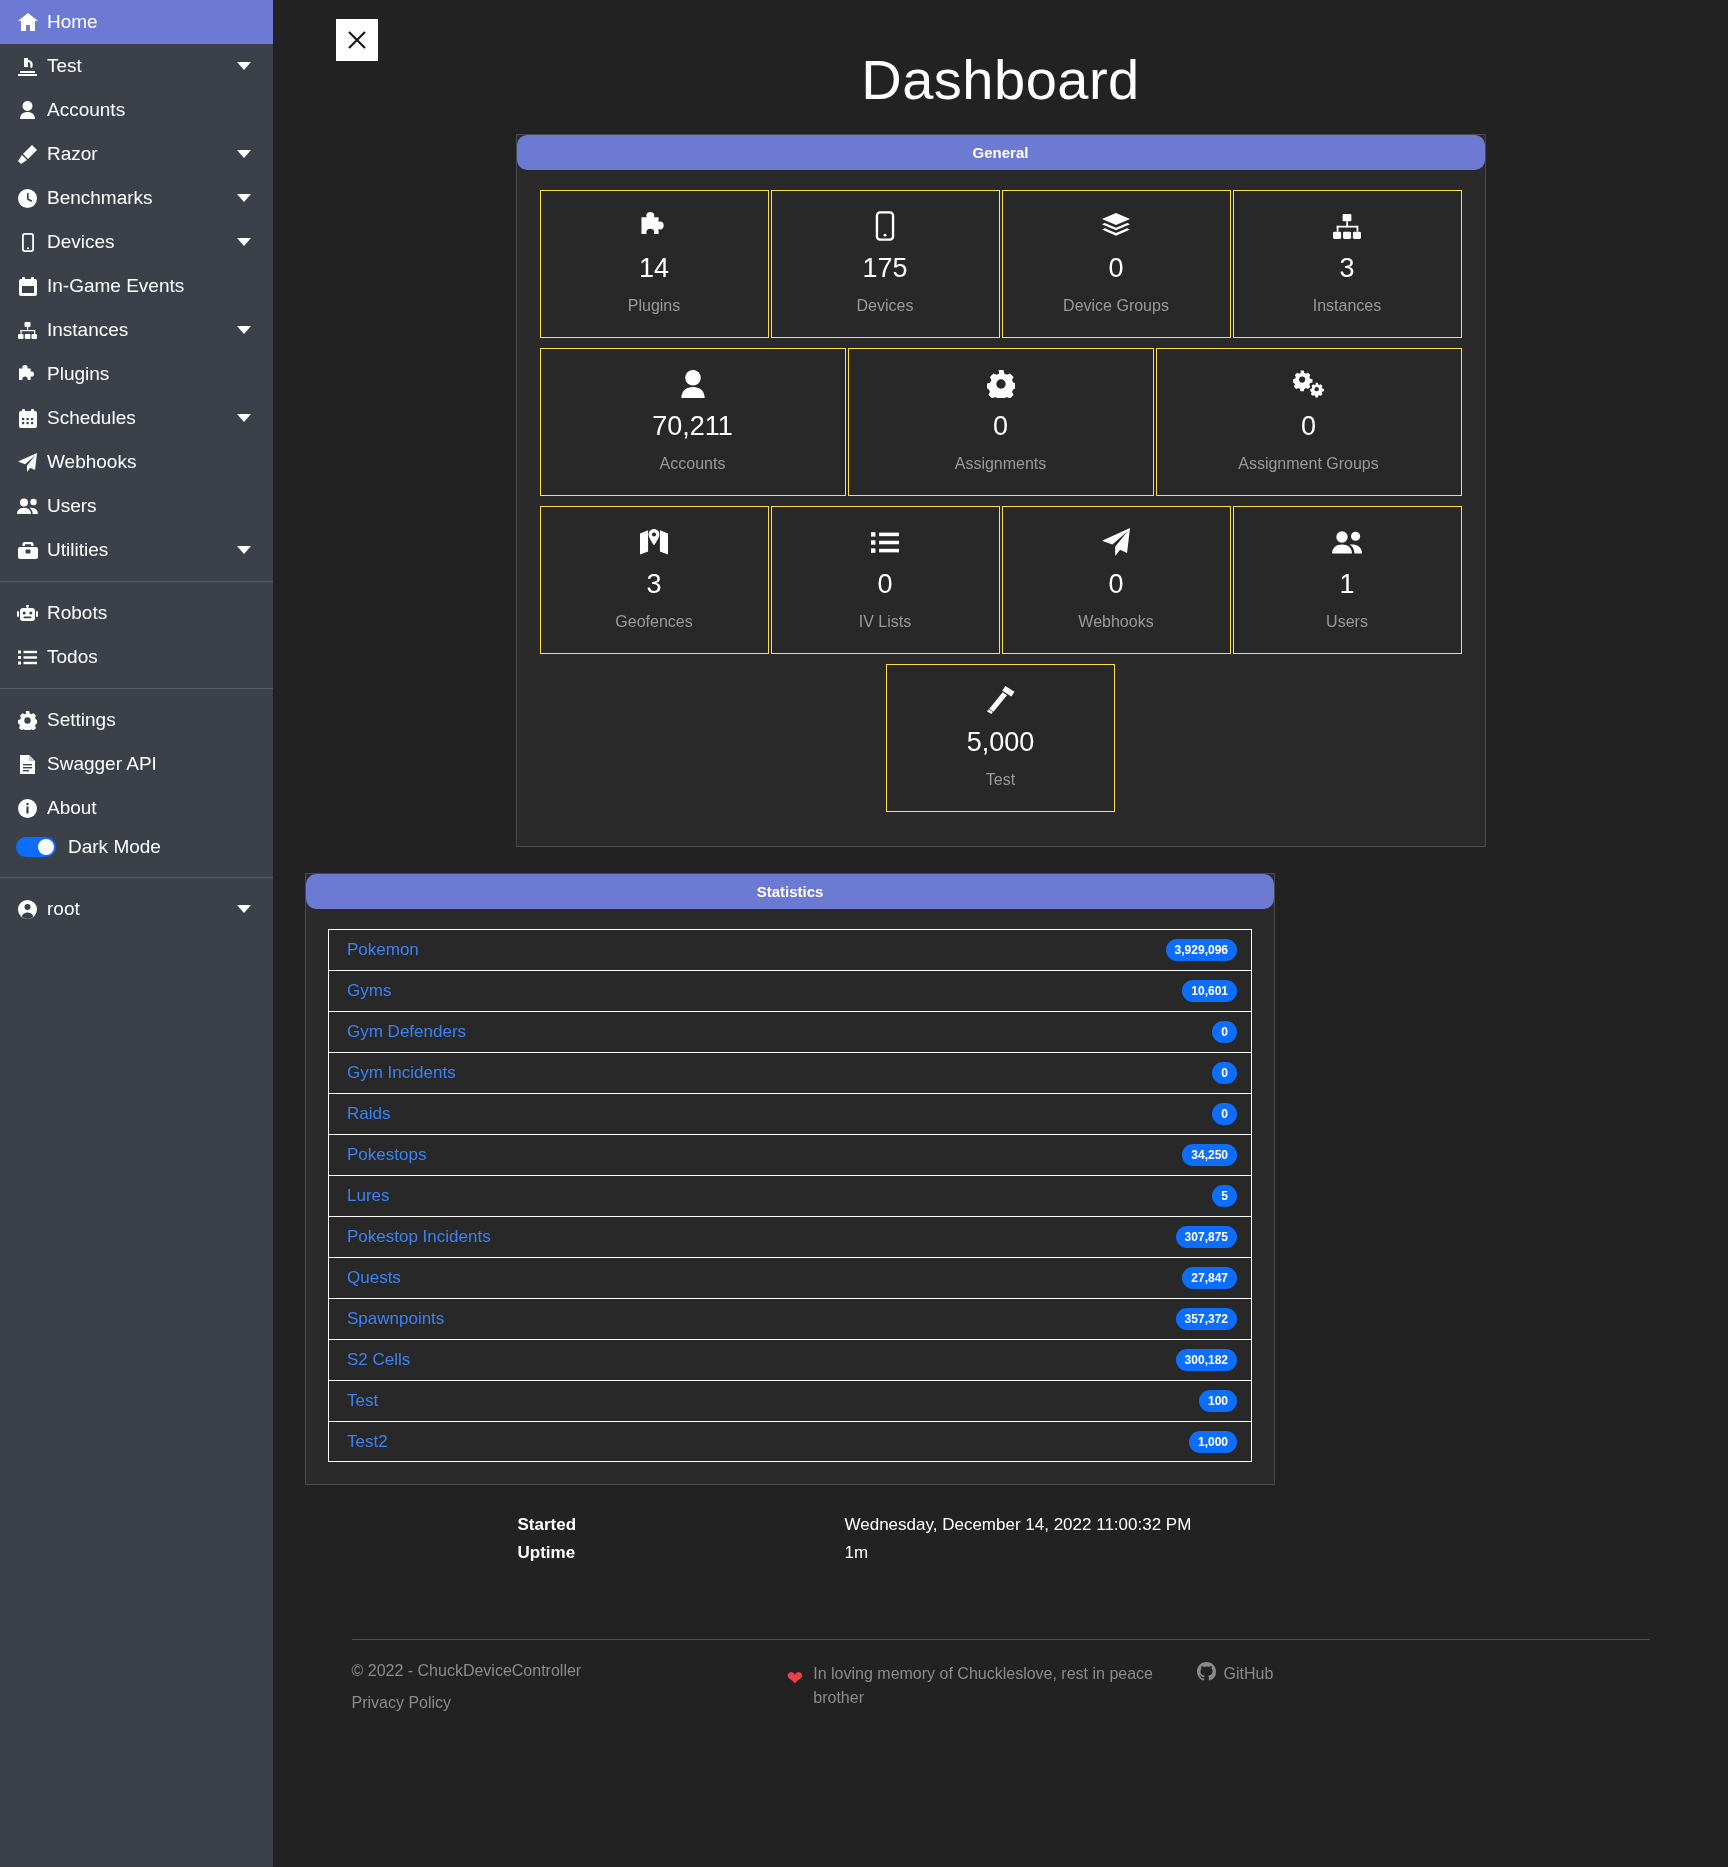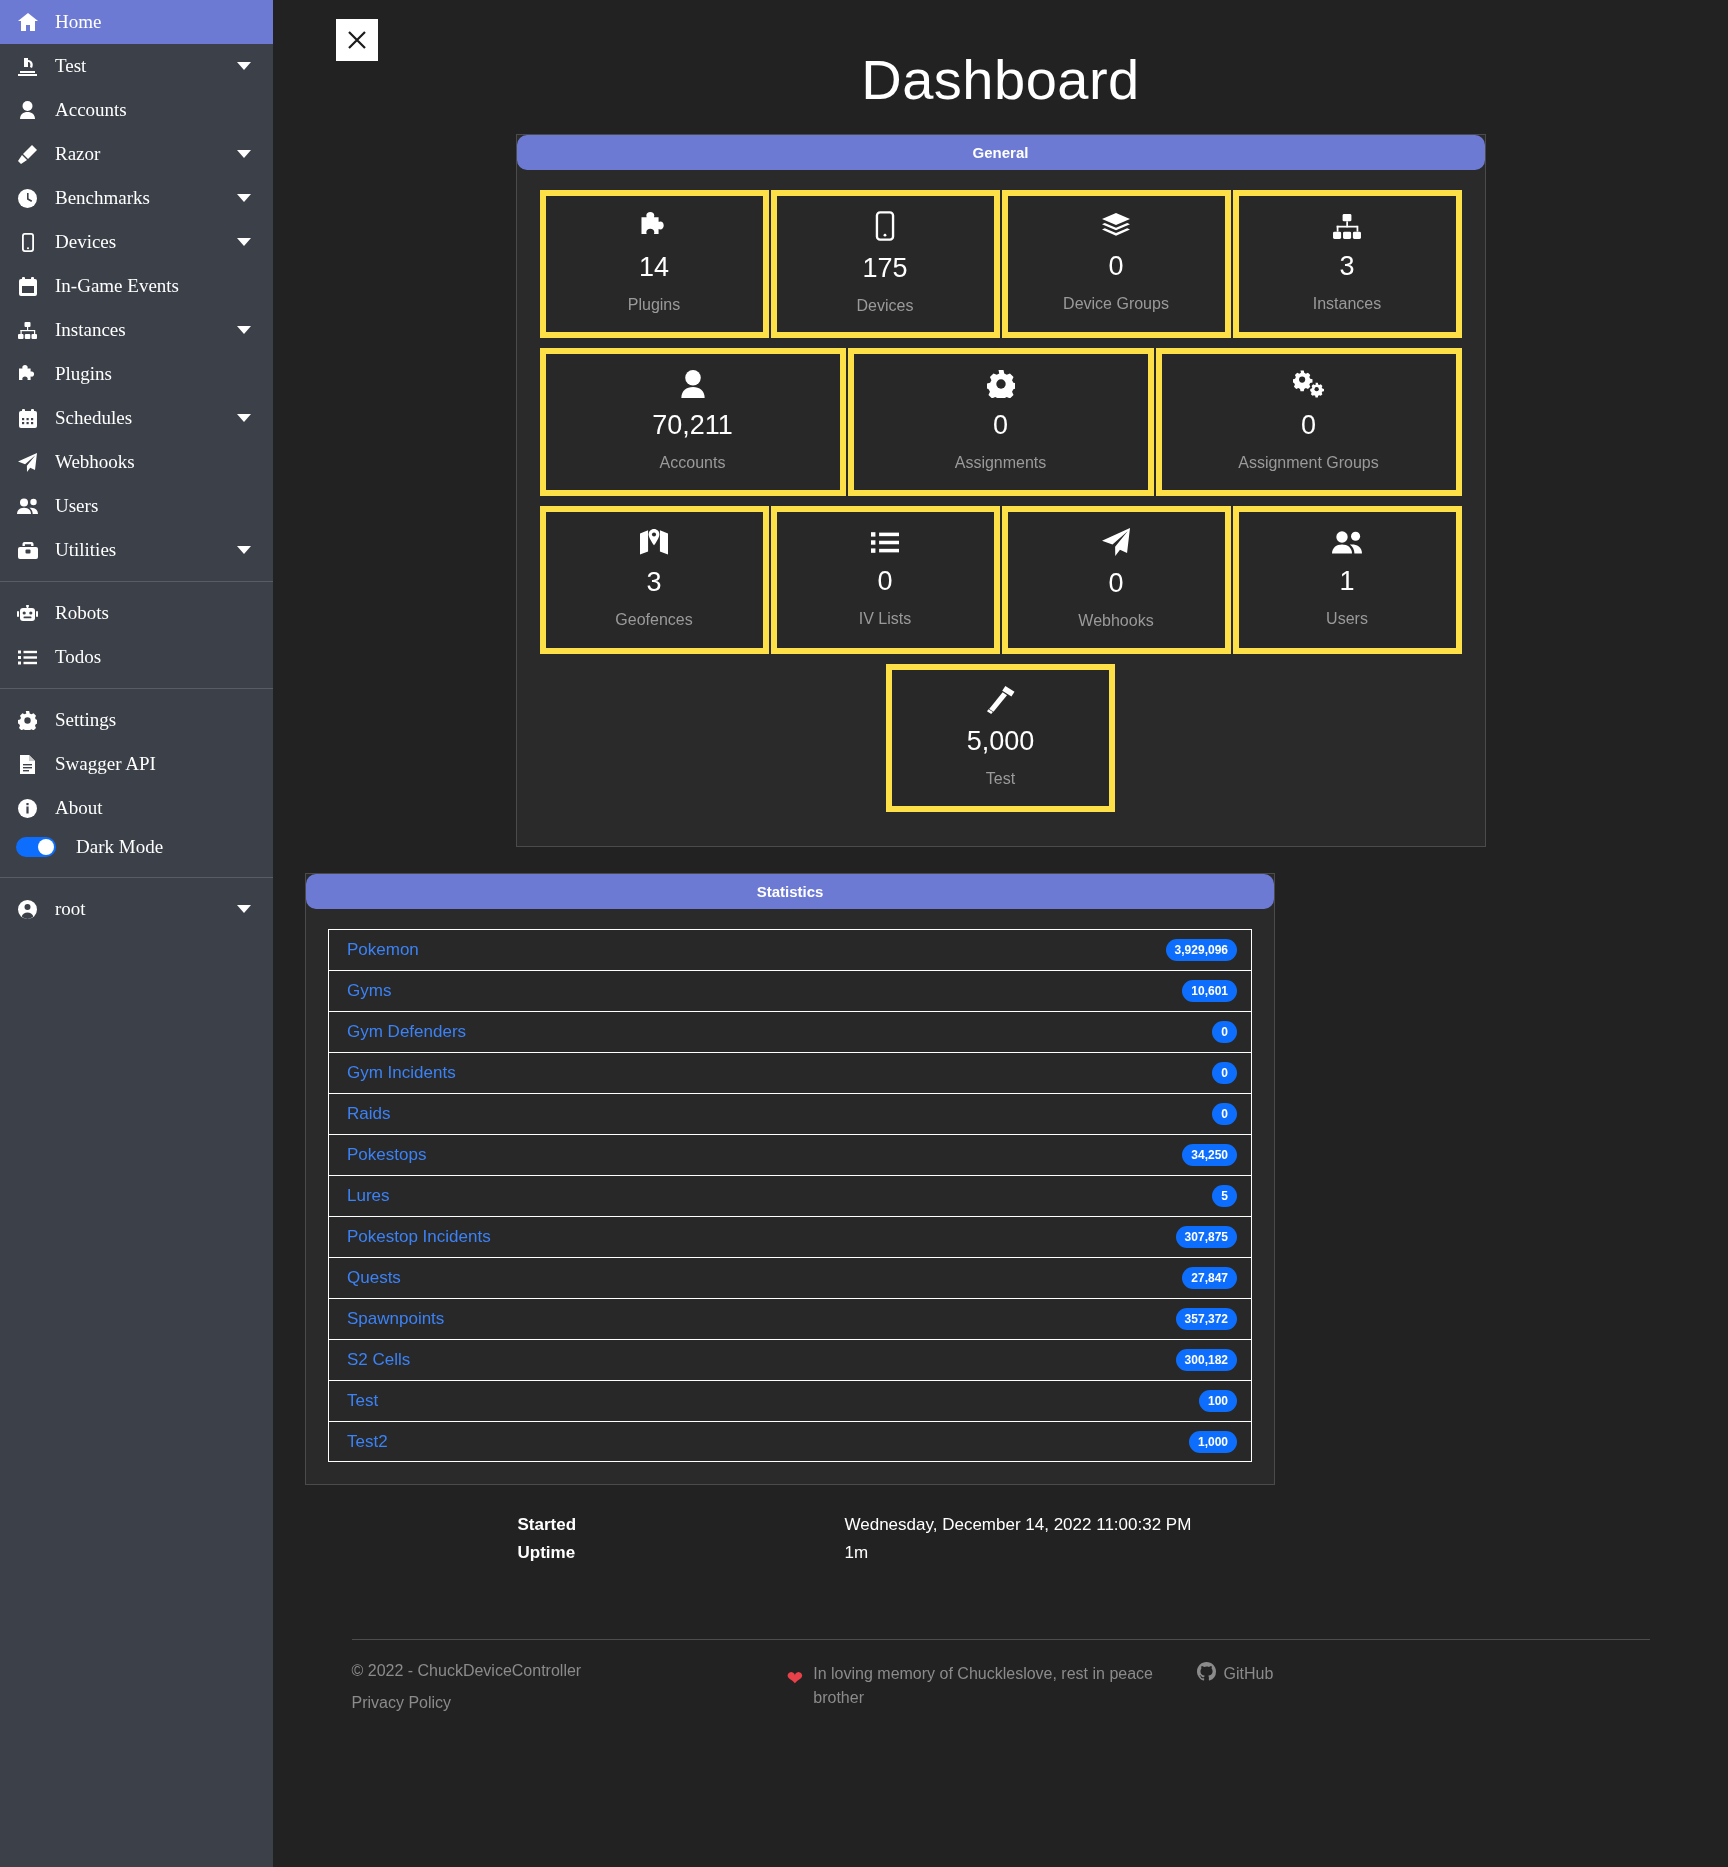--- a/index.html
+++ b/index.html
@@ -48,27 +48,26 @@
   .brand-title {
     color: #ffffff;
     font-size: 21px;
     line-height: 26px;
     font-weight: 400;
   }
   .nav { display:flex; flex-direction: column; }
   .nav-item {
     display: flex;
     align-items: center;
-    gap: 16px;
+    gap: 8px;
     padding: 11px 0 11px 16px;
     color: #ffffff;
     font-size: 19px;
     cursor: pointer;
     position: relative;
-    font-family: Liberation Serif, serif;
   }
   .nav-item.active { background: #6c7ad4; }
   .nav-item .label { flex: 1; }
   .nav-icon {
     width: 23px; min-width:23px;
     display:flex; align-items:center; justify-content:center;
     color:#ffffff;
   }
   .nav-icon svg { display:block; }
   .caret {
@@ -127,21 +126,21 @@
     font-size: 15px;
     font-weight: bold;
     text-align: center;
     padding: 9px 0;
     border-radius: 10px;
   }
   .panel-body { padding: 20px 22px 24px 22px; }
 
   .card-grid { display:flex; flex-wrap: wrap; gap: 0; }
   .card {
-    border: 6px solid #fde047;
+    border: 1px solid #fde047;
     background:#282828;
     margin: 0 1px 10px 1px;
     padding: 20px 6px 22px 6px;
     display:flex; flex-direction:column; align-items:center; justify-content:center;
     cursor: pointer;
   }
   .card .ci { color:#ffffff; margin-bottom: 12px; height:32px; display:flex; align-items:center; }
   .card .ci svg { display:block; }
   .card .cval { color:#ffffff; font-size:27px; line-height:30px; margin-bottom: 14px;}
   .card .clbl { color:#9a9a9a; font-size:16px; }

